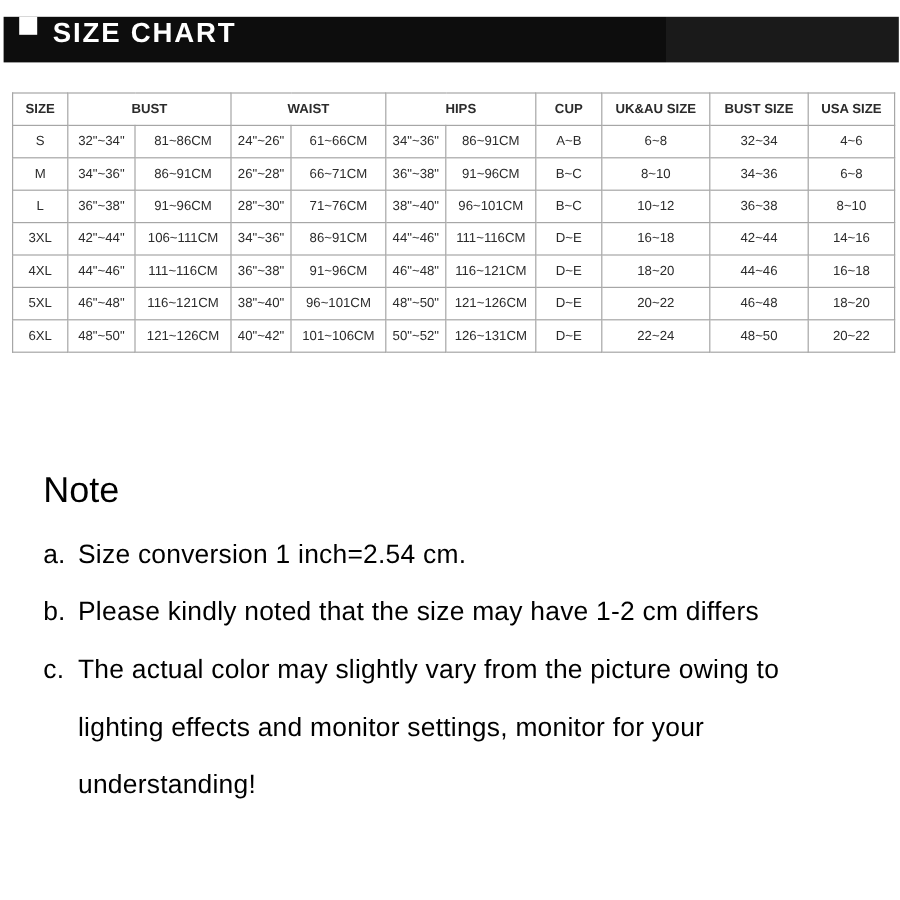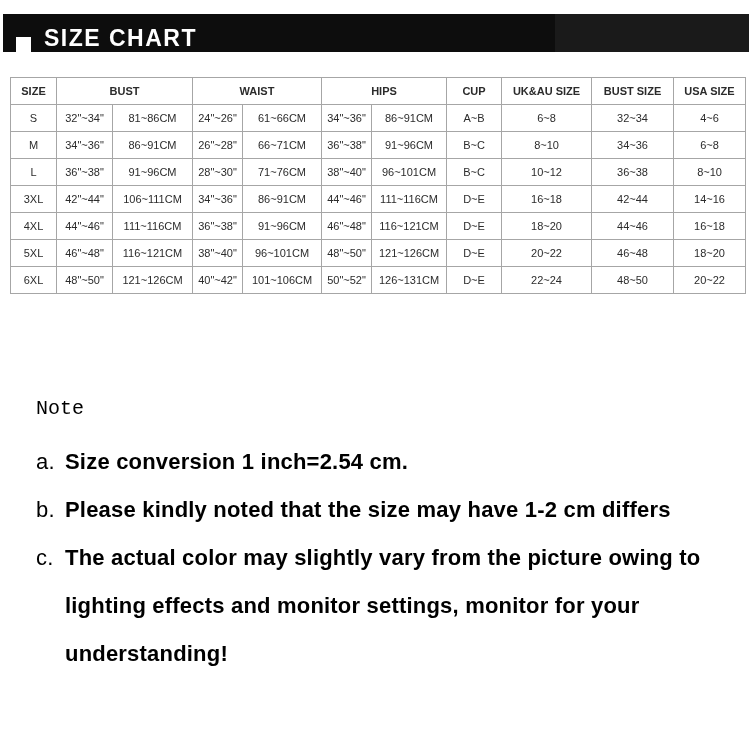--- a/index.html
+++ b/index.html
@@ -15,21 +15,21 @@
   
   .banner {
     margin: 14px 1px 0 3px;
     height: 38px;
     background: linear-gradient(90deg,
       var(--banner-bg, #0d0d0d) 0%,
       var(--banner-bg, #0d0d0d) 74%,
       var(--banner-bg-right, #1a1a1a) 74%,
       var(--banner-bg-right, #1a1a1a) 100%);
     display: flex;
-    align-items: flex-end;
+    align-items: flex-start;
     padding-left: 13px;
     box-sizing: border-box;
   }
   .bullet {
     width: 15px;
     height: 15px;
     background: var(--banner-text, #ffffff);
     margin-right: 13px;
     flex: none;
   }
@@ -64,36 +64,35 @@
 
   
   .notes {
     position: absolute;
     left: 36px;
     top: 396px;
     width: 700px;
     color: var(--note-text, #000000);
   }
   .note-title {
-    font-size: 20px;
+    font-size: 30px;
     line-height: 26px;
     margin-bottom: 16px;
-    font-family: Liberation Mono, monospace;
   }
   .note-item {
     display: flex;
     font-size: 22px;
     letter-spacing: 0.2px;
   }
   .note-marker {
     flex: none;
     width: 29px;
     line-height: 48px;
   }
-  .note-lines { flex: 1; font-weight: bold; }
+  .note-lines { flex: 1; }
   .note-line { line-height: 48px; }
 </style>
 </head>
 <body style="--page-bg: #ffffff; --banner-bg: #0d0d0d; --banner-bg-right: #1a1a1a; --banner-text: #ffffff; --table-border: #a6a6a6; --table-text: #2b2b2b; --note-text: #000000;">
 
 <div class="banner">
   <span class="bullet"></span>
   <span class="banner-title">SIZE CHART</span>
 </div>
 

